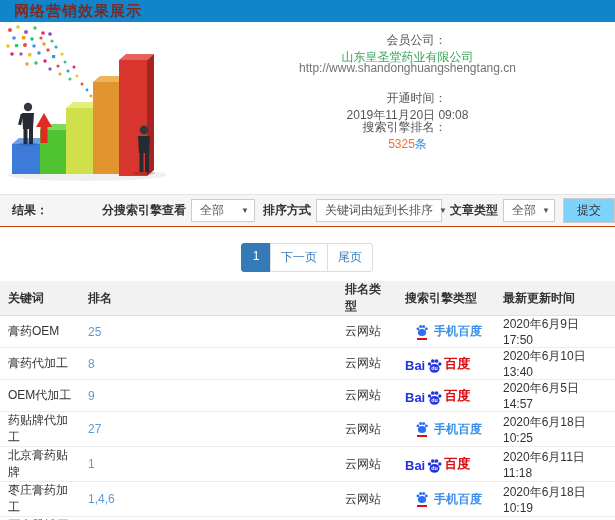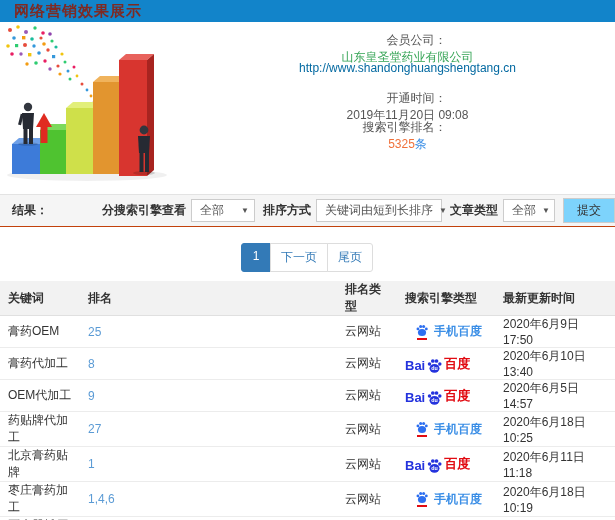--- a/index.html
+++ b/index.html
@@ -11,21 +11,21 @@
   .topbar-title { margin-left:14px; font-size:15px; font-weight:bold; color:#7e2a23; letter-spacing:1px; }
 
   
   .info-section { position:relative; height:172px; background:#fff; }
   .illustration { position:absolute; left:2px; top:2px; width:184px; height:162px; }
   .info-rows { margin-left:190px; padding-top:10px; }
   .info-row { display:flex; align-items:center; height:29px; font-size:12px;flex-direction:column; }
   .info-label { width:88px; text-align:right; color:#555; flex:none; }
   .info-value { margin-left:10px; }
   .val-company { color:#35a455; text-decoration:none; }
-  .val-url { color:#0369a1; text-decoration:none; }
+  .val-url { color:#737373; text-decoration:none; }
   .val-plain { color:#555; }
   .val-count { color:#f0703a; }
   .val-count-unit { color:#3a8ee6; }
 
   
   .filter-bar { height:33px; background:#f5f5f5; border-top:1px solid #e3e3e3;
     border-bottom:1px solid #c2410c; display:flex; align-items:center;
     font-size:12px; padding-left:12px; }
   .result-label { color:#333; font-weight:bold; }
   .filter-controls { margin-left:auto; display:flex; align-items:center; }

